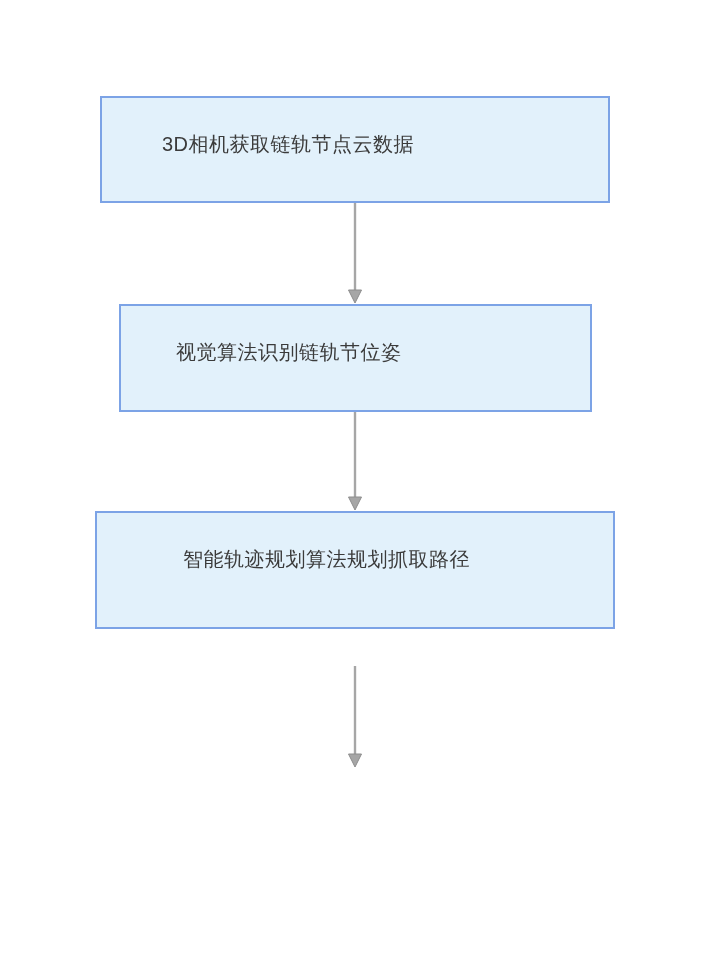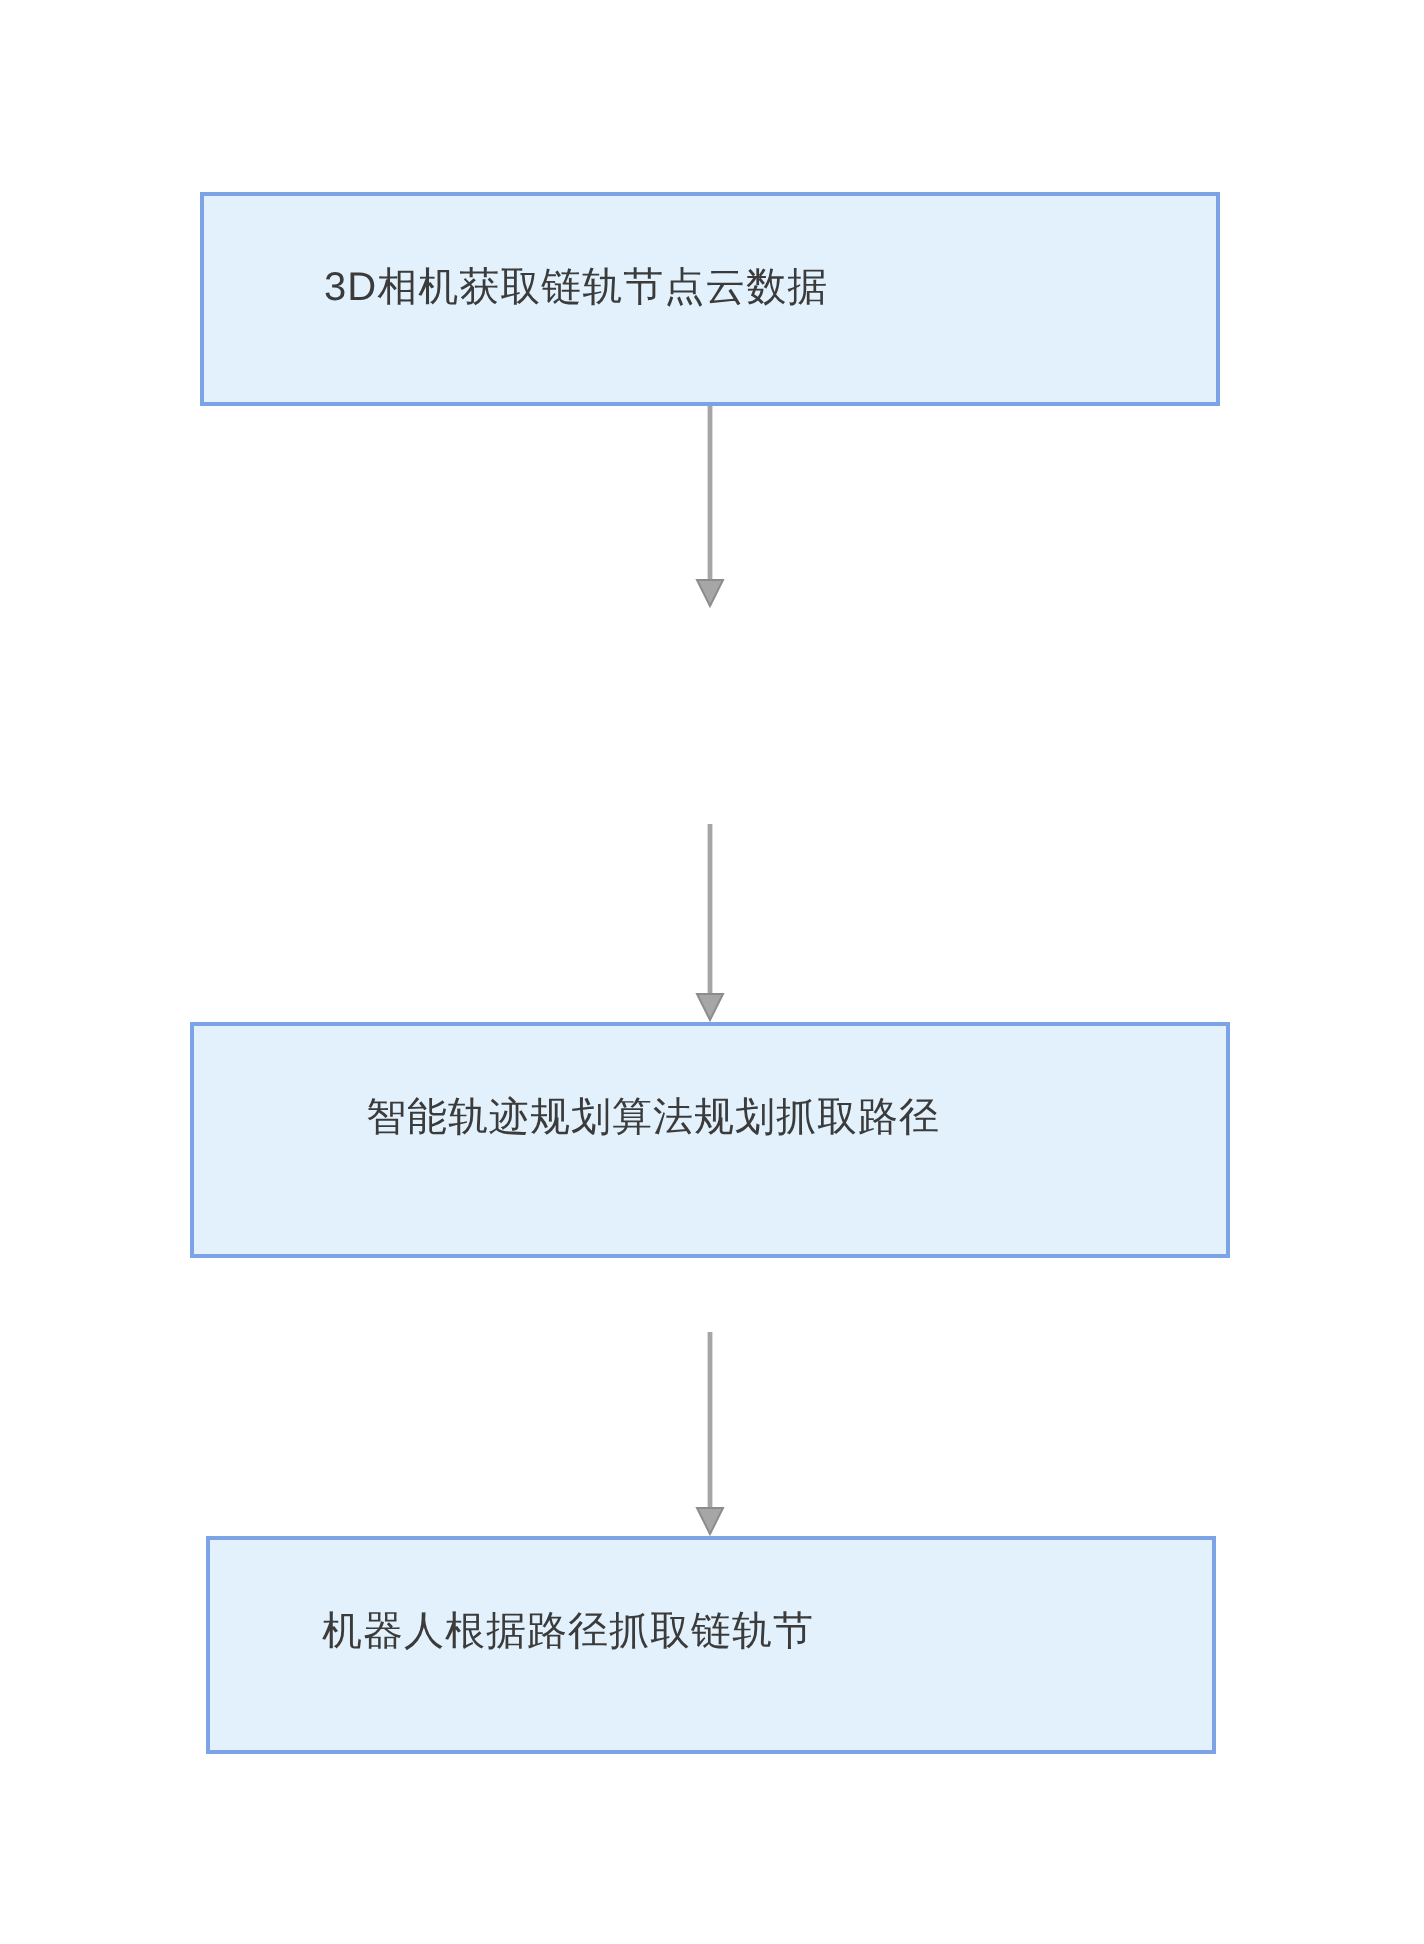--- a/index.html
+++ b/index.html
@@ -57,32 +57,32 @@
 
   <div class="node node1">
     <span class="node-label">3D相机获取链轨节点云数据</span>
   </div>
 
   <svg class="arrow arrow1" viewBox="0 0 16 101" width="16" height="101" xmlns="http://www.w3.org/2000/svg">
     <line x1="8" y1="0" x2="8" y2="87" stroke="currentColor" stroke-width="2.4"></line>
     <polygon points="1.5,87 14.5,87 8,100" fill="currentColor" stroke="#8C8C8C" stroke-width="1"></polygon>
   </svg>
 
+  <div class="node node2">
+    <span class="node-label">视觉算法识别链轨节位姿</span>
+  </div>
 
   <svg class="arrow arrow2" viewBox="0 0 16 99" width="16" height="99" xmlns="http://www.w3.org/2000/svg">
     <line x1="8" y1="0" x2="8" y2="85" stroke="currentColor" stroke-width="2.4"></line>
     <polygon points="1.5,85 14.5,85 8,98" fill="currentColor" stroke="#8C8C8C" stroke-width="1"></polygon>
   </svg>
 
   <div class="node node3">
     <span class="node-label">智能轨迹规划算法规划抓取路径</span>
   </div>
 
   <svg class="arrow arrow3" viewBox="0 0 16 102" width="16" height="102" xmlns="http://www.w3.org/2000/svg">
     <line x1="8" y1="0" x2="8" y2="88" stroke="currentColor" stroke-width="2.4"></line>
     <polygon points="1.5,88 14.5,88 8,101" fill="currentColor" stroke="#8C8C8C" stroke-width="1"></polygon>
   </svg>
 
-  <div class="node node4">
-    <span class="node-label">机器人根据路径抓取链轨节</span>
-  </div>
 
 </div>
 
 </body></html>

